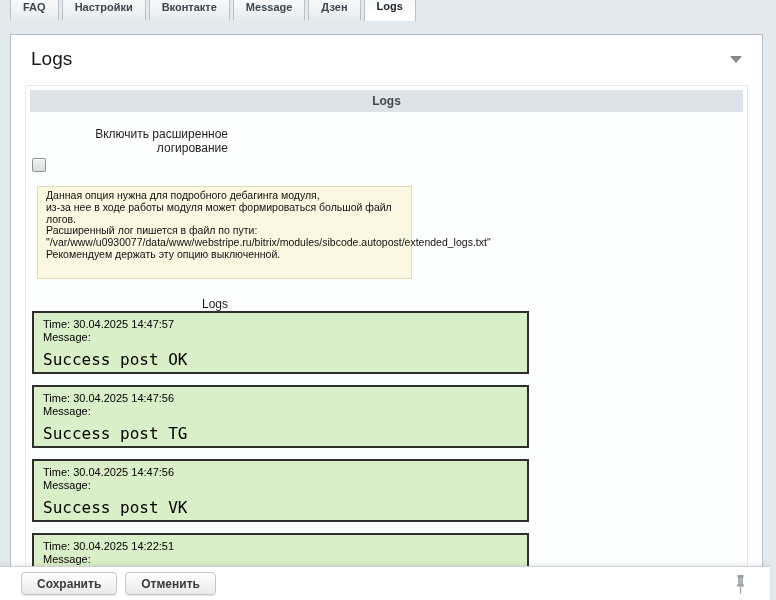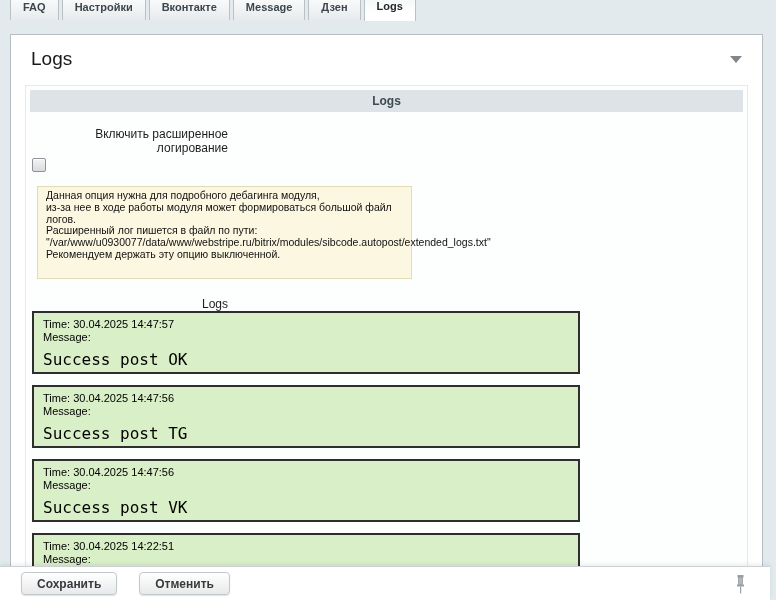--- a/index.html
+++ b/index.html
@@ -72,39 +72,39 @@
   }
   .row-note { margin-top: 10px; }
   .note {
     margin-left: 5px; width: 375px;
     background: #fbf7e0; border: 1px solid #e2dcb8;
     padding: 3px 8px 17px 8px;
     font-size: 10.5px; line-height: 11.8px; color: #101010;
   }
   .row-logs { margin-top: 15px; }
   .log-box {
-    width: 548px; margin-bottom: 11px;
+    width: 497px; margin-bottom: 11px;
     background: #d9efc7; border: 2px solid #2e2e2e;
     padding: 5px 9px 6px 9px;
   }
   .log-line { font-size: 11px; line-height: 13.5px; color: #000; }
   .log-text {
     font-family: "DejaVu Sans Mono", "Liberation Mono", monospace;
     font-size: 16px; line-height: 13px; margin-top: 8px; color: #000;
   }
 
   
   .footer {
     position: absolute; left: 0; right: 6px; bottom: 0; height: 34px;
     background: #ffffff; border-top: 1px solid #ccd1d5;
     box-shadow: 0 -2px 4px rgba(0,0,0,0.07);
     display: flex; align-items: center; padding-left: 21px; z-index: 6;
   }
   .btn {
-    height: 23px; padding: 0 15px; margin-right: 22px;
+    height: 23px; padding: 0 15px; margin-right: 8px;
     font-family: "Liberation Sans", sans-serif;
     font-size: 12px; font-weight: bold; color: #37393b;
     background: linear-gradient(#ffffff, #e8e9ea);
     border: 1px solid #c3c8cb; border-radius: 4px;
     box-shadow: 0 1px 1px rgba(0,0,0,0.12); cursor: pointer;
   }
   .pin { position: absolute; right: 24px; top: 8px; cursor: pointer; }
 </style>
 </head>
 <body>

